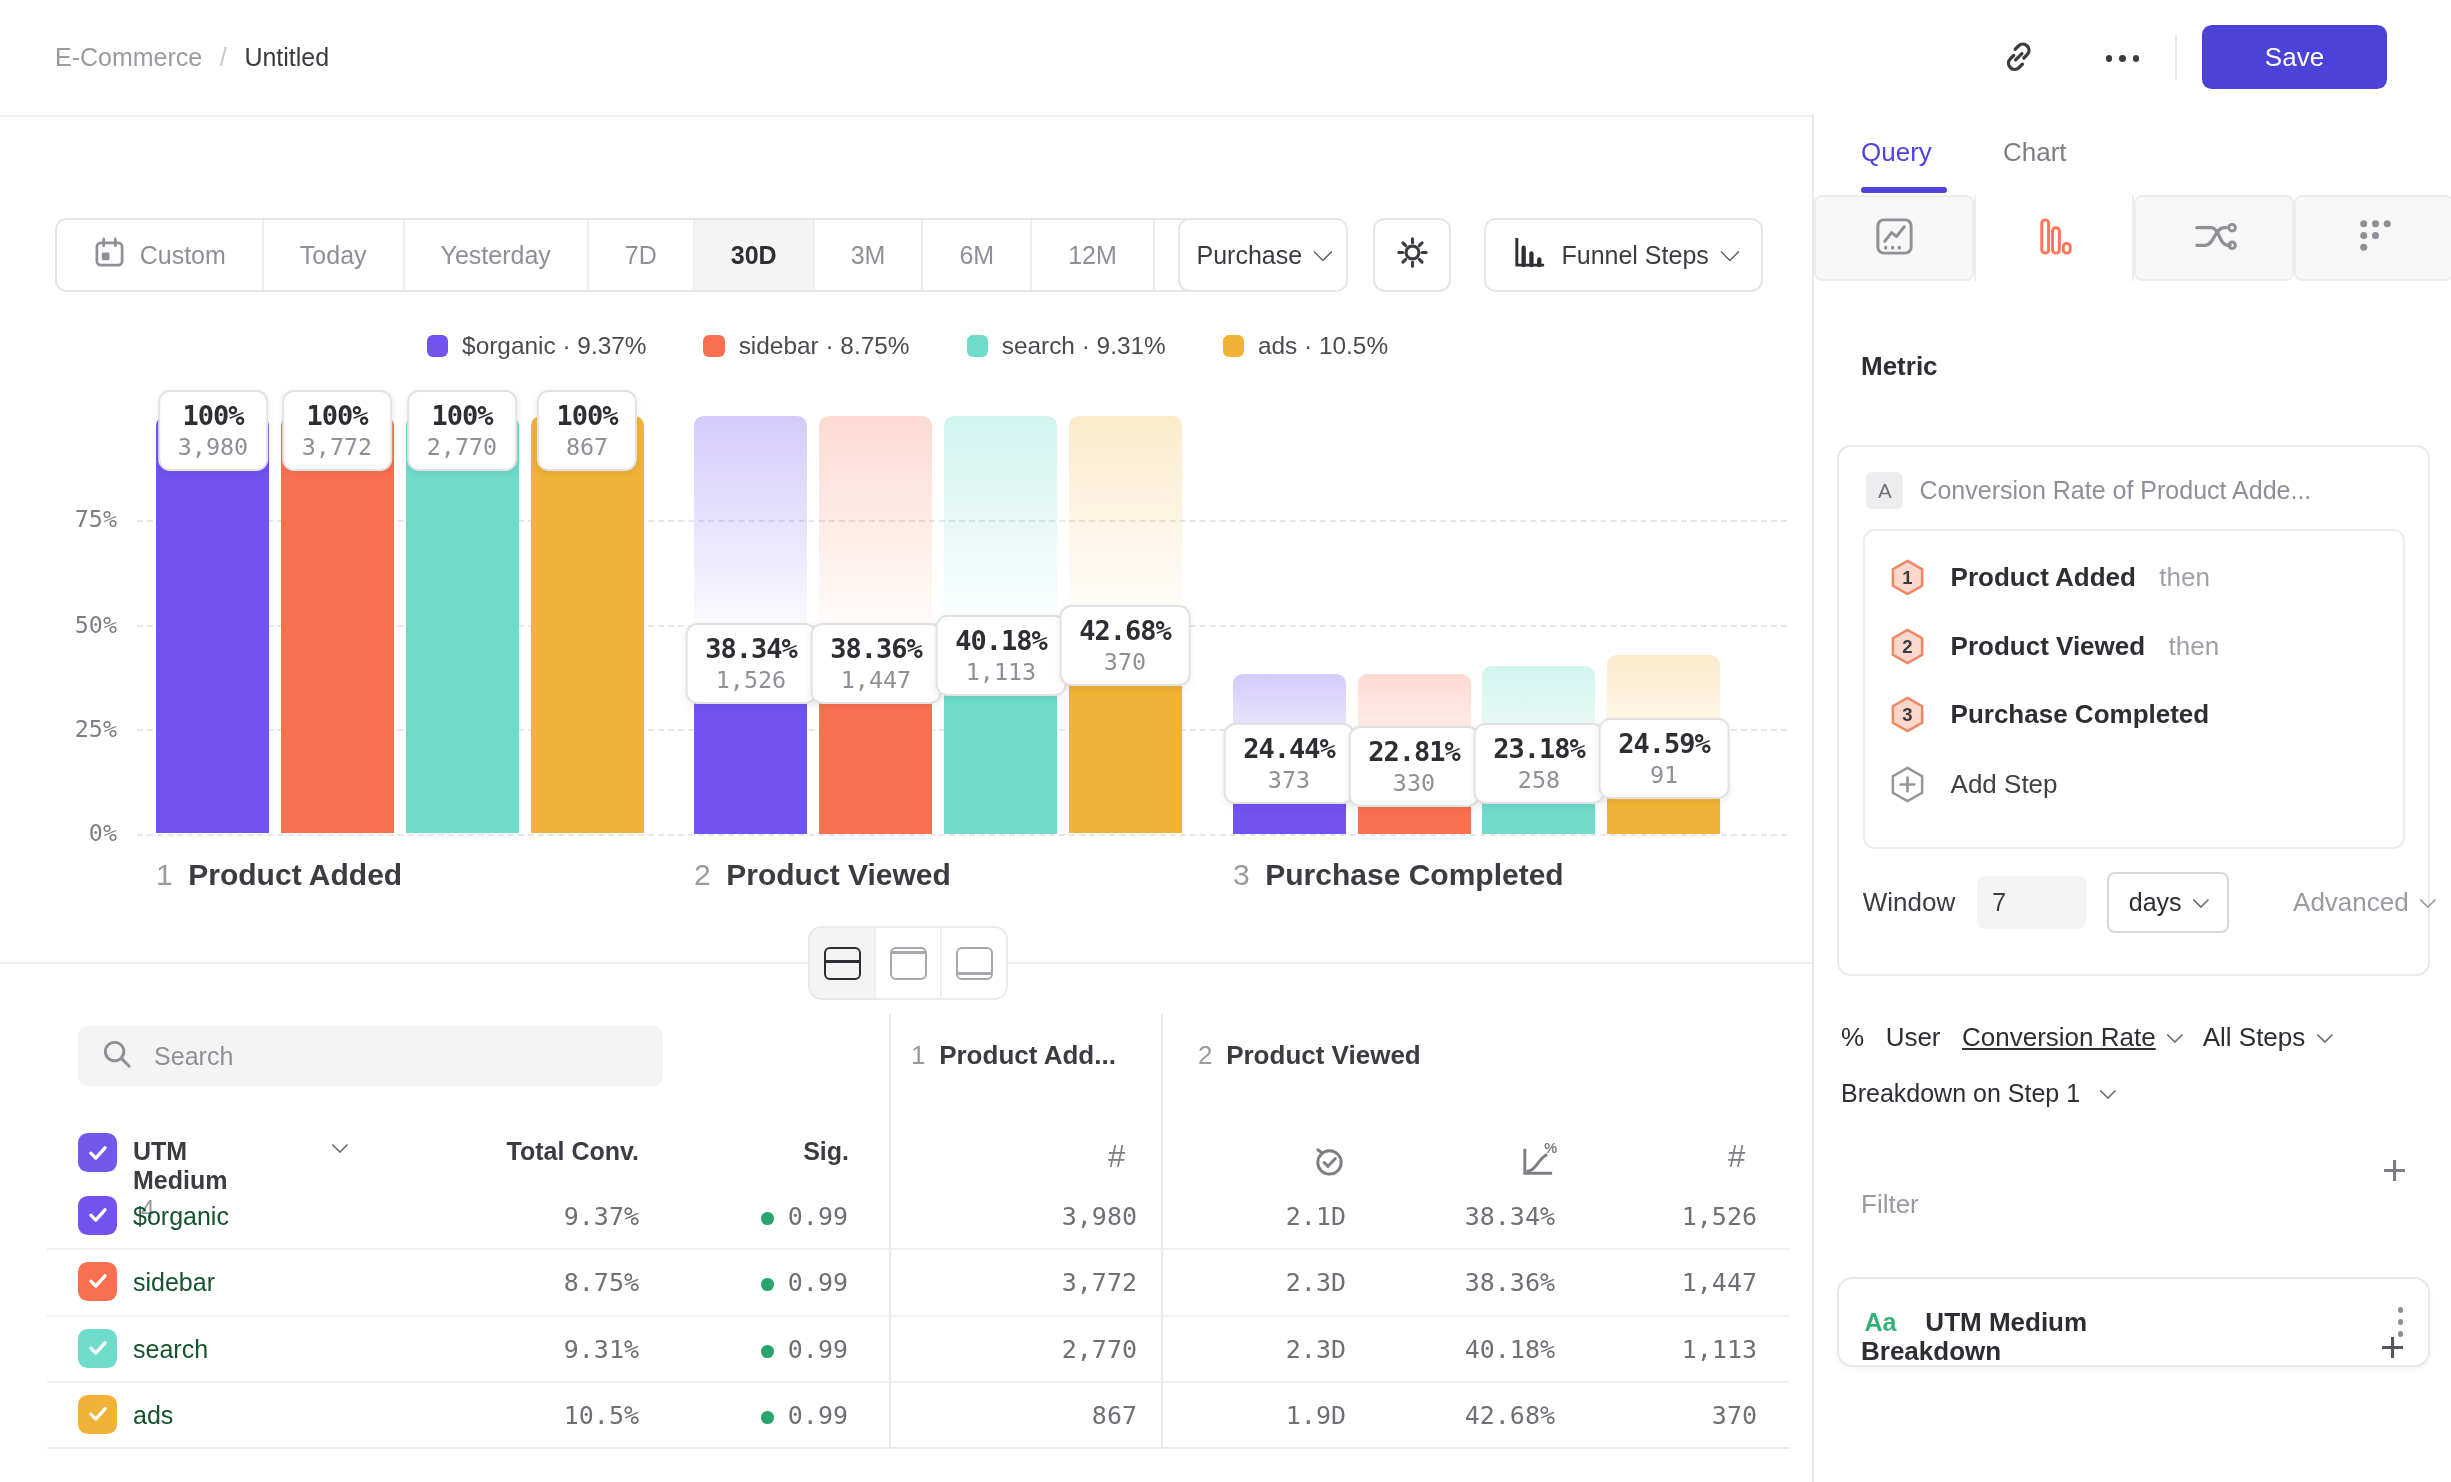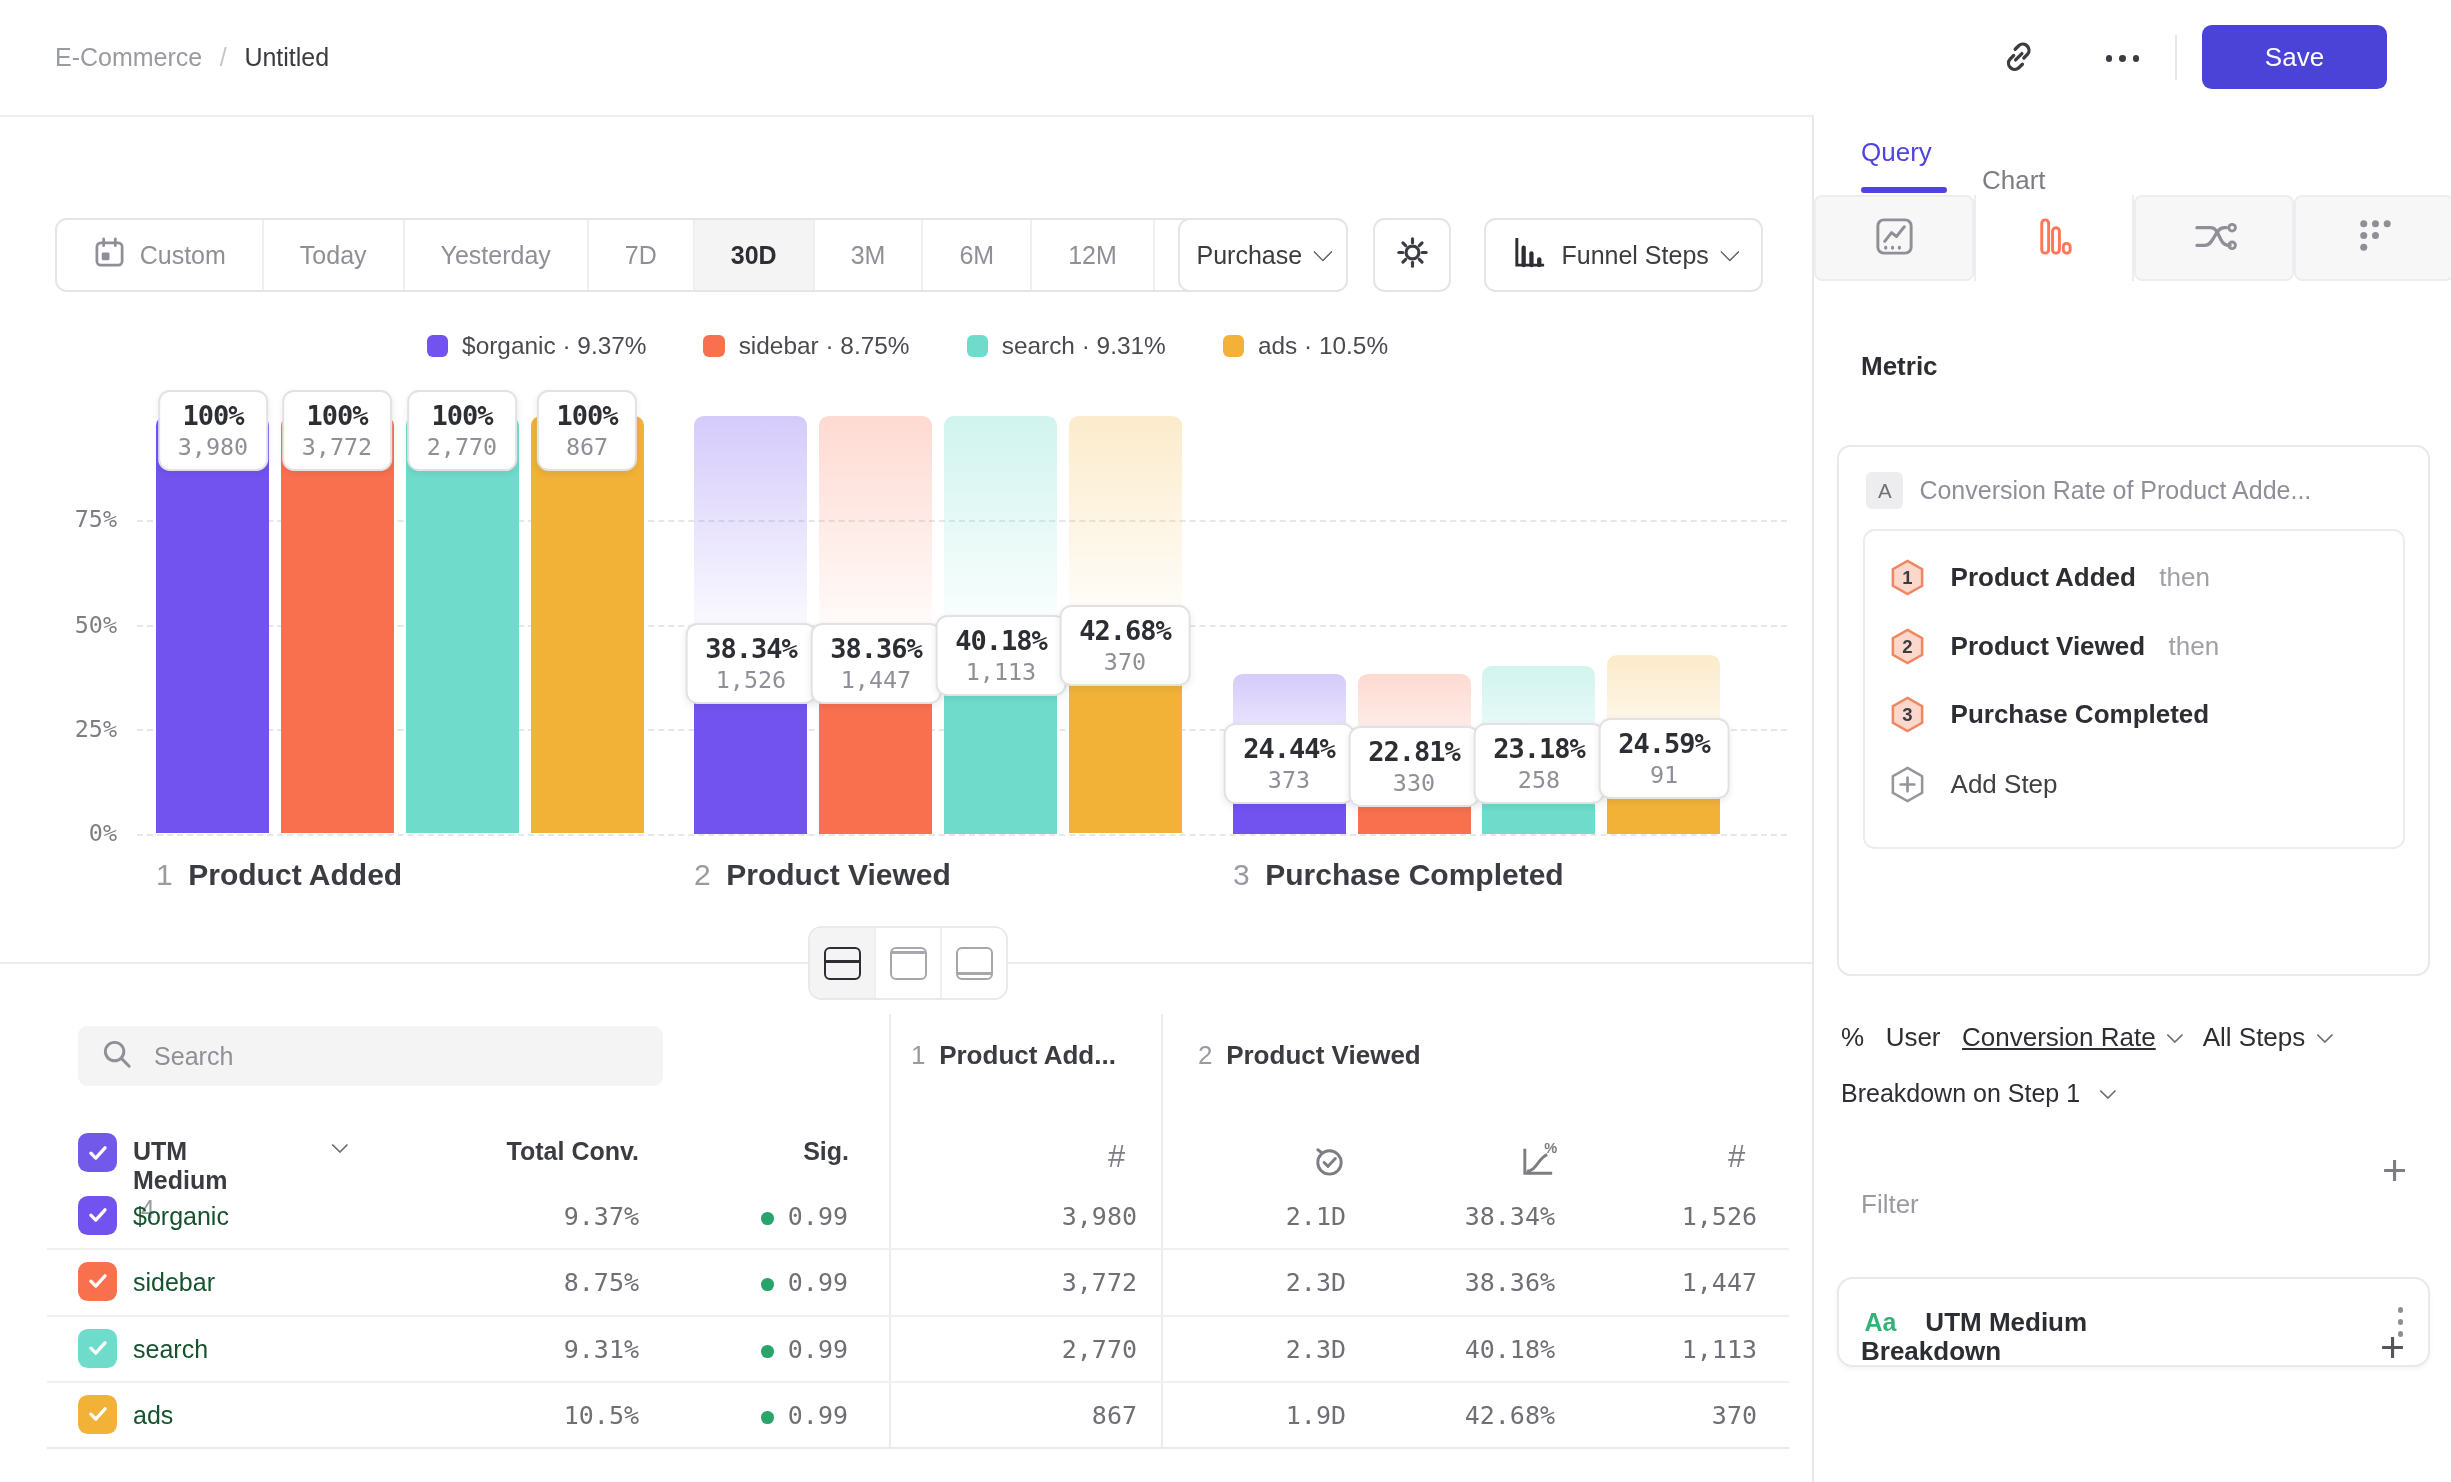--- a/index.html
+++ b/index.html
@@ -441,21 +441,21 @@
         <span class="mono-val" style="left: 922px; top: 19.5px; width: 215px;">867</span>
         <span class="mono-val" style="left: 1131px; top: 19.5px; width: 215px;">1.9D</span>
         <span class="mono-val" style="left: 1340px; top: 19.5px; width: 215px;">42.68%</span>
         <span class="mono-val" style="left: 1542px; top: 19.5px; width: 215px;">370</span>
       </div>
       <div class="t-sep" style="top: 1447px; background: rgb(233, 233, 235);"></div>
     </div>
 
   <div class="panel">
     <div class="ptab active" style="left:47px;">Query</div>
-    <div class="ptab idle" style="left:168px;margin-top:28px;">Chart</div>
+    <div class="ptab idle" style="left:189px;">Chart</div>
     <div class="ptab-underline"></div>
 
     <div class="icon-tabs">
       <div class="itab">
         <span>
           <svg width="45" height="45" viewBox="0 0 46 46" fill="none">
             <rect x="6" y="6" width="34" height="34" rx="6" stroke="#8f9097" stroke-width="3"></rect>
             <path d="M13 28 L20 19 L25 23 L33 13" stroke="#8f9097" stroke-width="3" stroke-linecap="round" stroke-linejoin="round" fill="none"></path>
             <g stroke="#8f9097" stroke-width="3" stroke-linecap="round">
                 <path d="M14 34 v1"></path>
@@ -534,20 +534,32 @@
         <div class="step-row addstep" style="top:234px;">
           <span class="hexwrap">
             <svg width="39" height="39" viewBox="0 0 40 40" fill="none">
               <polygon points="20,3 35,11.5 35,28.5 20,37 5,28.5 5,11.5" stroke="#95969c" stroke-width="2.6" fill="#fff"></polygon>
               <path d="M20 13 v14 M13 20 h14" stroke="#95969c" stroke-width="2.8" stroke-linecap="round"></path>
             </svg>
           </span>
           <span class="name">Add Step</span>
         </div>
       </div>
+      <div style="position:absolute;left:23.4px;top:425px;display:flex;align-items:center;gap:21.5px;">
+        <span class="win-label">Window</span>
+        <span class="win-input">7</span>
+        <span class="win-days">
+          <span>days</span>
+            <span class="chev sm"></span>
+        </span>
+        <span class="win-adv" style="margin-left:43px;">
+          <span>Advanced</span>
+            <span class="chev sm" style="border-color:#9a9ba1;"></span>
+        </span>
+      </div>
     </div>
 
     <div class="meas-row" style="top:907px;">
       <span>%</span>
       <span>User</span>
       <span style="display:flex;align-items:center;gap:13.7px;text-decoration:underline;">
         <span>Conversion Rate</span>
           <span class="chev sm"></span>
       </span>
       <span style="display:flex;align-items:center;gap:13.7px;">

